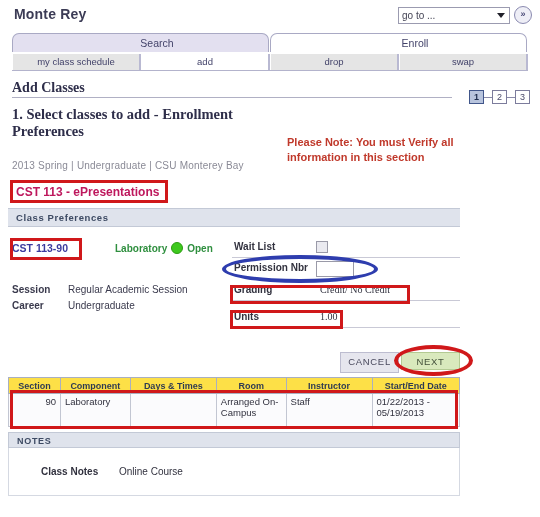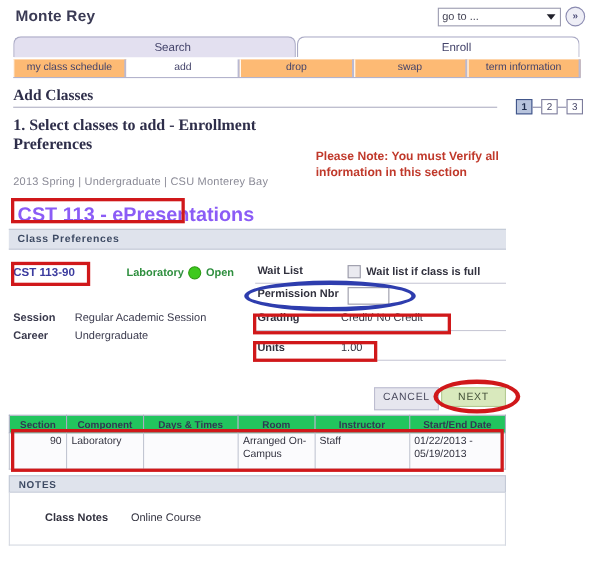--- a/index.html
+++ b/index.html
@@ -101,21 +101,21 @@
   #subtabbar {
     position: absolute;
     left: 12px; top: 54px;
     width: 516px; height: 16px;
     display: flex;
     border-bottom: 1px solid #b3b3cc;
   }
   .subtab {
     flex: 1;
     height: 16px;
-    background: #fdba74;
+    background: #e5e5e5;
     color: #43436a;
     font-size: 9.5px;
     text-align: center;
     line-height: 16px;
     border-left: 1px solid #ffffff;
     border-right: 2px solid #b9b9d2;
     box-sizing: border-box;
   }
   .subtab.active {
     background: #ffffff;
@@ -192,23 +192,23 @@
     font-size: 11px;
     font-weight: bold;
     color: #c0392b;
     line-height: 15px;
   }
 
   
   #course-title {
     position: absolute;
     left: 12px; top: 183px;
-    font-size: 18px;
-    font-weight: bold;
-    color: #8b5cf6;
+    font-size: 12px;
+    font-weight: bold;
+    color: #be185d;
     padding: 2px 6px 3px 4px;
   }
 
   
   #class-pref-bar {
     position: absolute;
     left: 8px; top: 208px;
     width: 452px; height: 17px;
     background: #dfe3ec;
     border-top: 1px solid #c3c9d6;
@@ -280,23 +280,24 @@
 
   .pref-label {
     position: absolute;
     left: 2px; top: 1px;
     font-size: 10px;
     font-weight: bold;
     color: #32323f;
   }
   .pref-value {
     position: absolute;
-    left: 78px; top: 1px;
+    left: 88px; top: 1px;
     font-size: 10px;
     color: #32323f;
+    font-family: Liberation Serif, serif;
   }
   #waitlist-check {
     position: absolute;
     left: 84px; top: 1px;
     display: flex;
     align-items: center;
     gap: 5px;
   }
   #waitlist-box {
     width: 10px; height: 10px;
@@ -347,21 +348,21 @@
 
   
   #class-table {
     position: absolute;
     left: 8px; top: 377px;
     width: 452px;
     border-collapse: collapse;
     font-size: 9.5px;
   }
   #class-table th {
-    background: #22c55e;
+    background: #fde047;
     border: 1px solid #a9afc0;
     color: #2f3b52;
     font-size: 9px;
     font-weight: bold;
     height: 15px;
     padding: 0 3px;
     text-align: center;
   }
   #class-table td {
     background: #fbfbfd;
@@ -458,21 +459,20 @@
 <div id="tabbar">
   <div class="tab">Search</div>
   <div class="tab active">Enroll</div>
 </div>
 
 <div id="subtabbar">
   <div class="subtab">my class schedule</div>
   <div class="subtab active">add</div>
   <div class="subtab">drop</div>
   <div class="subtab">swap</div>
-  <div class="subtab">term information</div>
 </div>
 
 <div id="page-title">Add Classes</div>
 <div id="title-rule"></div>
 
 <div id="steps">
   <div class="step current">1</div>
   <div class="step-link"></div>
   <div class="step">2</div>
   <div class="step-link"></div>
@@ -499,21 +499,20 @@
 
 <div class="detail-label" id="session-label">Session</div>
 <div class="detail-value" id="session-value">Regular Academic Session</div>
 <div class="detail-label" id="career-label">Career</div>
 <div class="detail-value" id="career-value">Undergraduate</div>
 
 <div class="pref-row" id="row-waitlist">
   <span class="pref-label">Wait List</span>
   <span id="waitlist-check">
     <span id="waitlist-box"></span>
-    <span id="waitlist-text">Wait list if class is full</span>
   </span>
 </div>
 
 <div class="pref-row" id="row-permission">
   <span class="pref-label">Permission Nbr</span>
   <span id="permission-input"></span>
 </div>
 
 <div class="pref-row" id="row-grading">
   <span class="pref-label">Grading</span>

